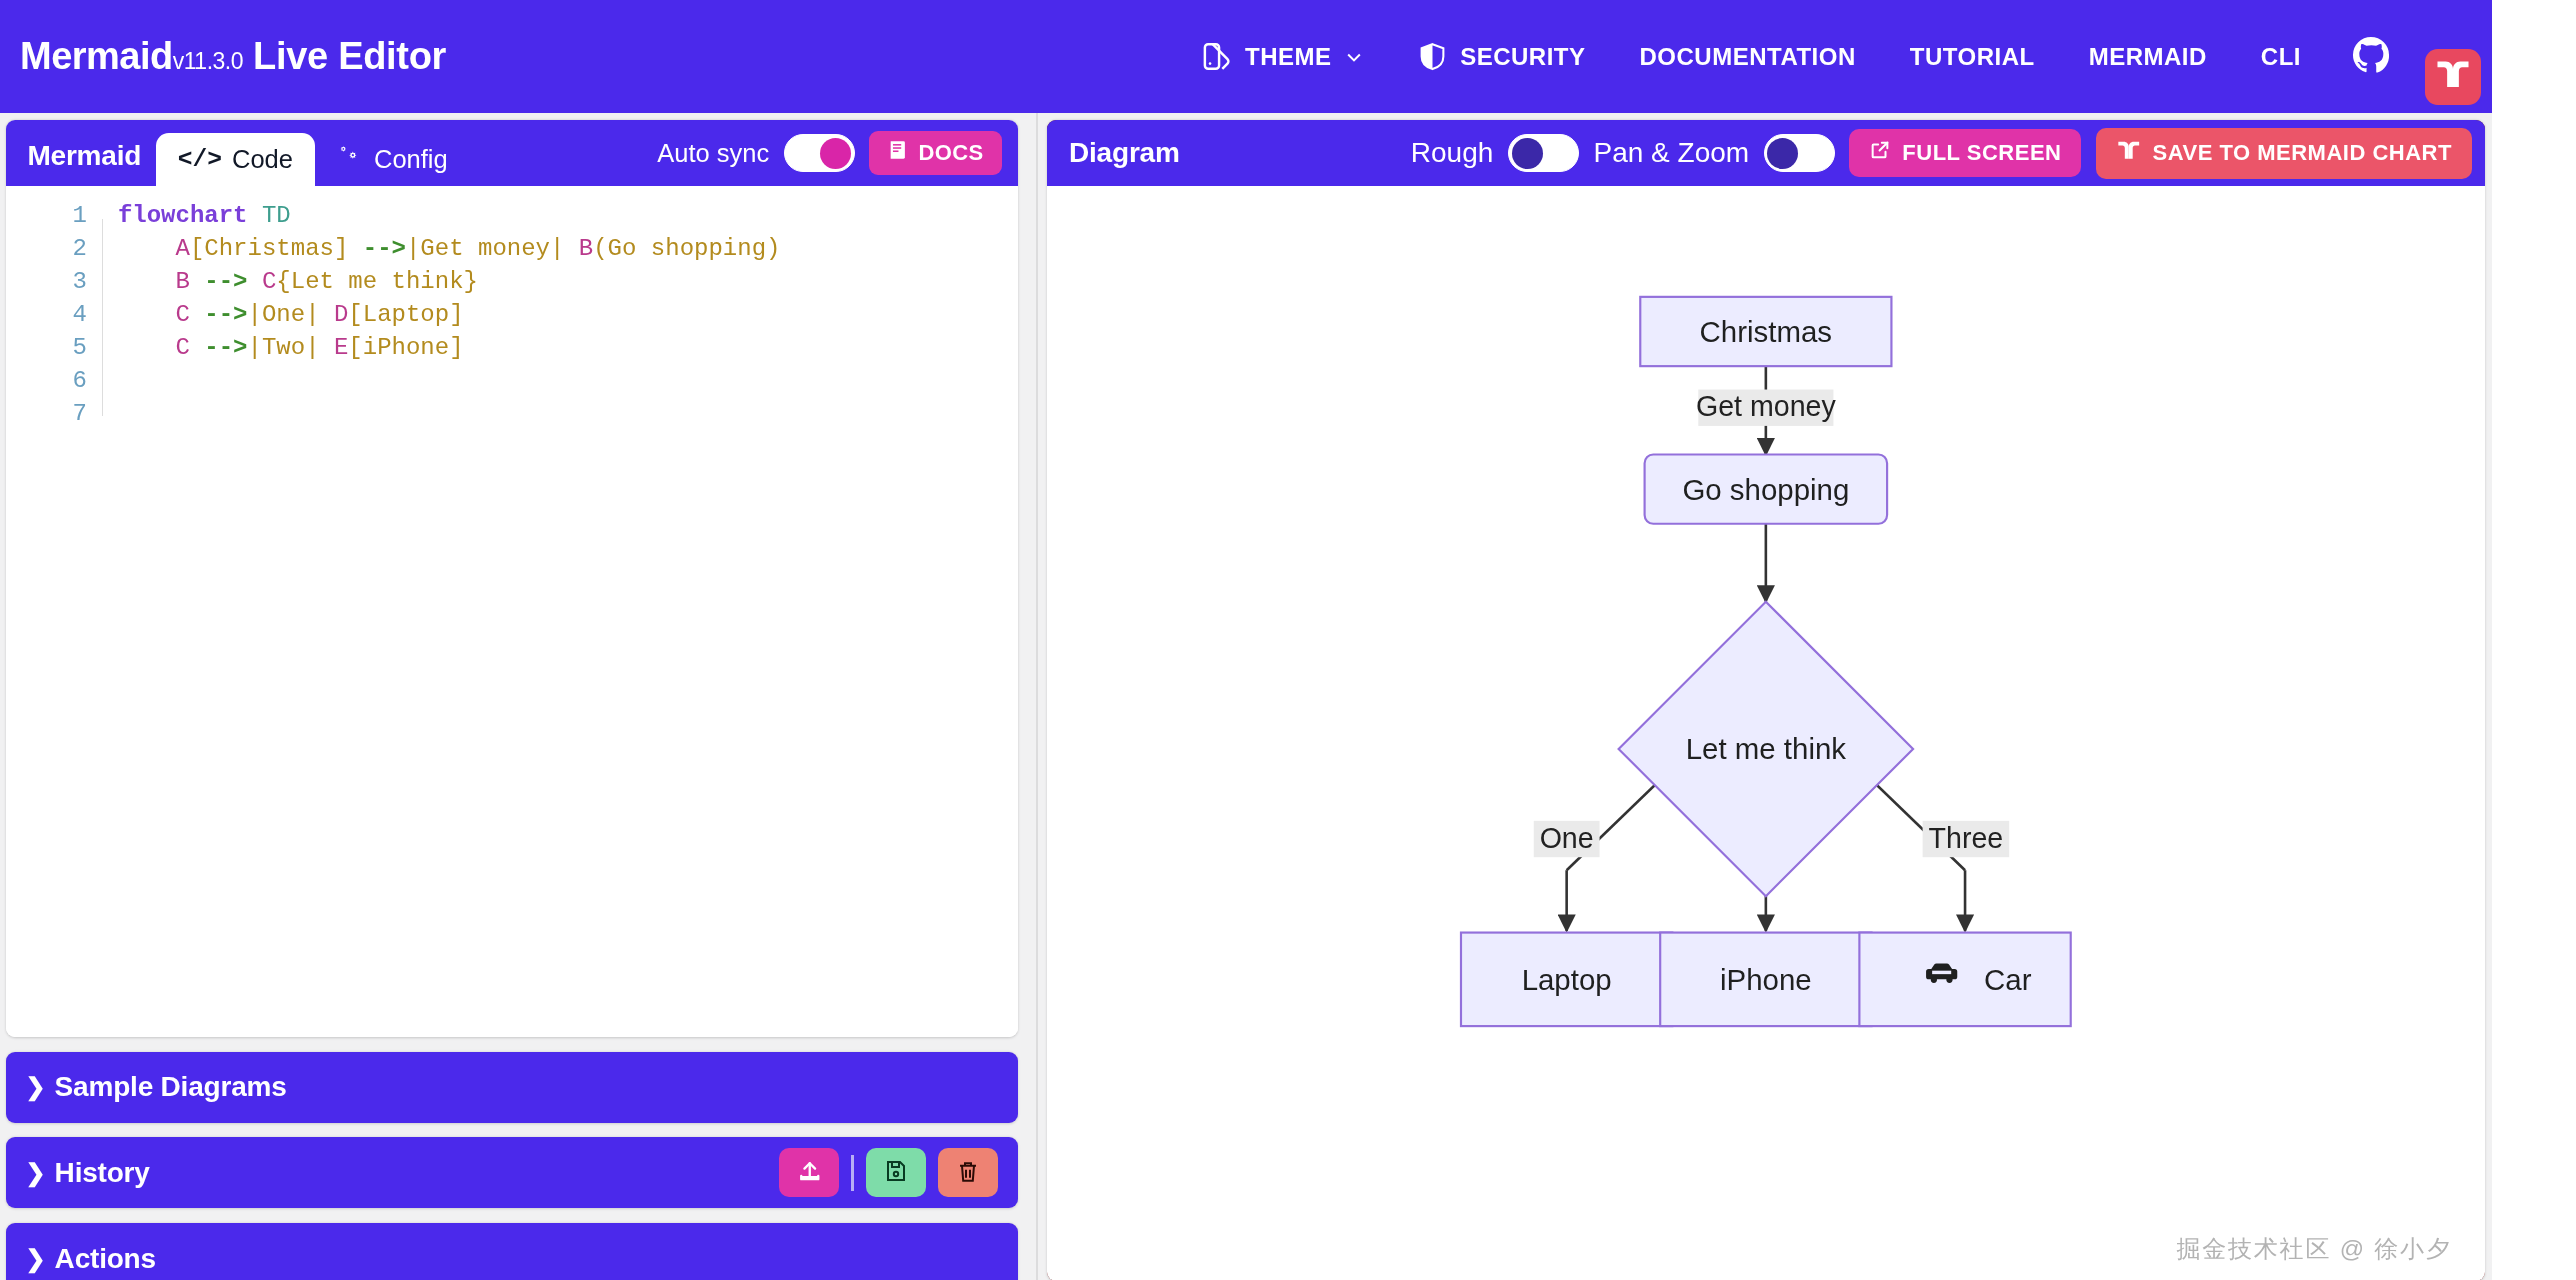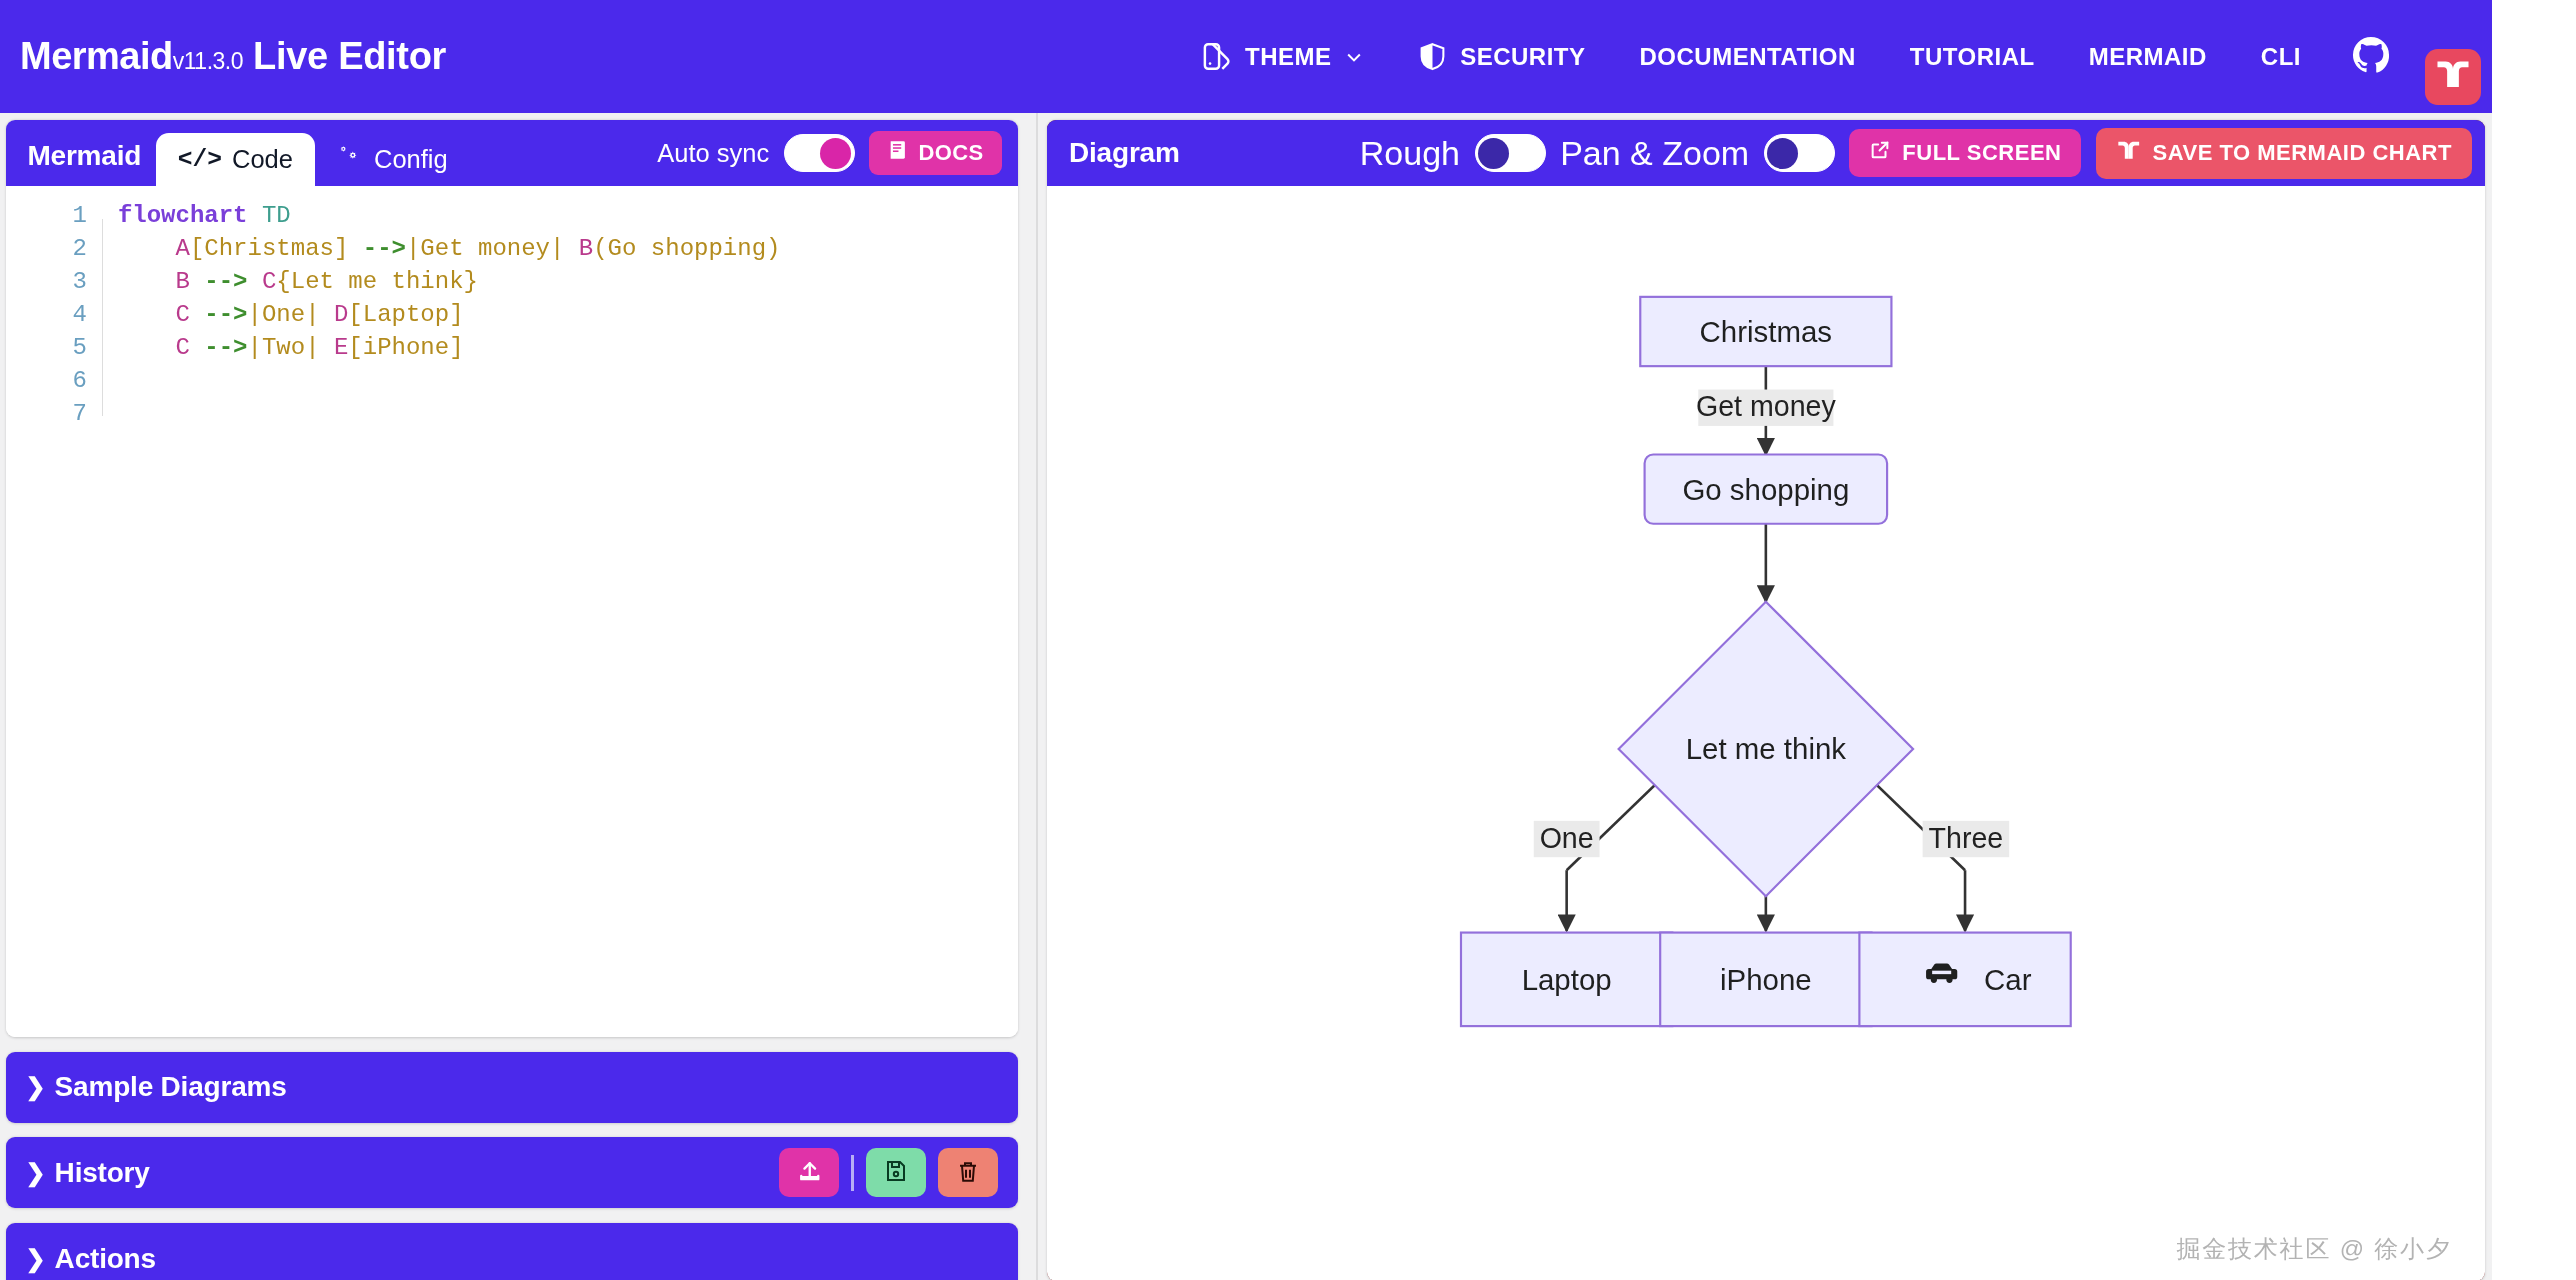--- a/index.html
+++ b/index.html
@@ -127,21 +127,21 @@
     background: #7f1d1d; border-radius: 9px; overflow: hidden;
     display: flex; flex-direction: column; flex: 1; min-height: 0;
     box-shadow: 0 0.9px 2.7px rgba(0,0,0,0.18);
   }
   .diagram-header {
     height: 66px; flex: 0 0 66px; background: #4B29EB;
     display: flex; align-items: center; padding: 0 12.8px 0 22px; gap: 14.6px;
   }
   .diagram-title { color: #fff; font-size: 28px; font-weight: bold; letter-spacing: -0.2px; }
   .dh-right { margin-left: auto; display: flex; align-items: center; gap: 14.6px; }
-  .dh-label { color: #fff; font-size: 34px; }
+  .dh-label { color: #fff; font-size: 28px; }
   .pill-btn {
     display: flex; align-items: center; gap: 11px; color: #fff;
     font-size: 22px; font-weight: bold; letter-spacing: 0.5px;
     padding: 10px 20px; border-radius: 10px; cursor: pointer; white-space: nowrap;
   }
   .pill-btn.fullscreen { background: #E033A8; }
   .pill-btn.savemc { background: #EB5569; }
 
   .diagram-canvas { flex: 1; position: relative; background: #fff; overflow: hidden; }
   .watermark {

